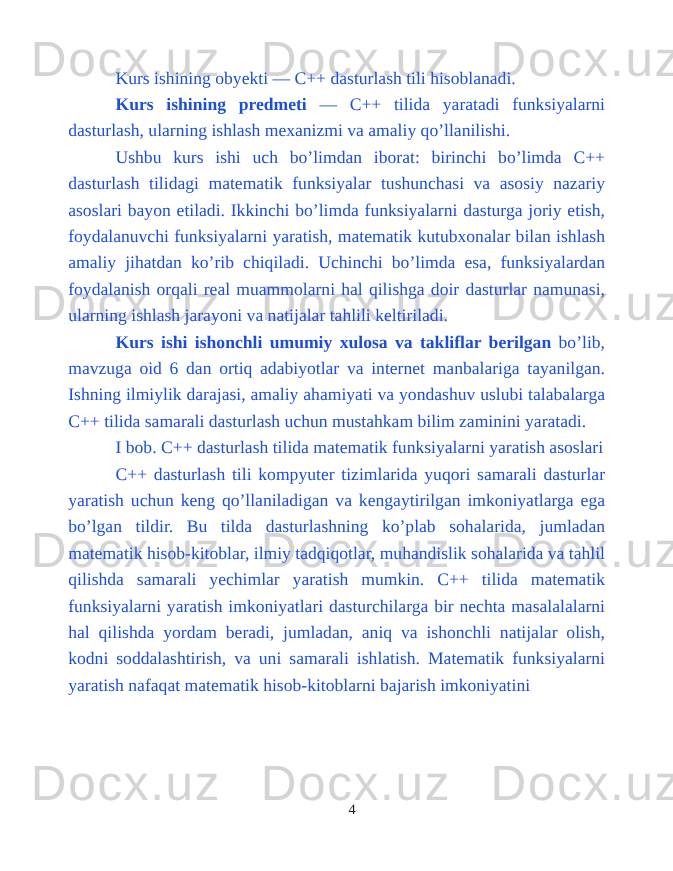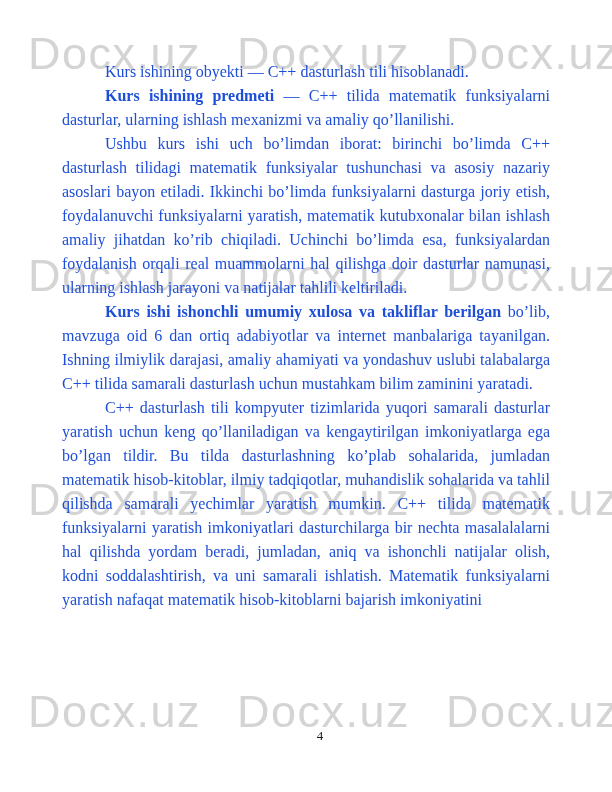--- a/index.html
+++ b/index.html
@@ -81,26 +81,27 @@
   <div class="wm r3 c2">Docx.uz</div>
   <div class="wm r3 c3">Docx.uz</div>
   <div class="wm r4 c1">Docx.uz</div>
   <div class="wm r4 c2">Docx.uz</div>
   <div class="wm r4 c3">Docx.uz</div>
 </div>
 
 <div class="content">
   <p><span>Kurs ishining obyekti — C++ dasturlash tili hisoblanadi.</span></p>
 
-  <p><span class="b">Kurs ishining predmeti</span><span> — C++ tilida matematik funksiyalarni dasturlar, ularning ishlash mexanizmi va amaliy qo’llanilishi.</span></p>
+  <p><span class="b">Kurs ishining predmeti</span><span> — C++ tilida yaratadi funksiyalarni dasturlash, ularning ishlash mexanizmi va amaliy qo’llanilishi.</span></p>
 
   <p><span>Ushbu kurs ishi uch bo’limdan iborat: birinchi bo’limda C++ dasturlash tilidagi matematik funksiyalar tushunchasi va asosiy nazariy asoslari bayon etiladi. Ikkinchi bo’limda funksiyalarni dasturga joriy etish, foydalanuvchi funksiyalarni yaratish, matematik kutubxonalar bilan ishlash amaliy jihatdan ko’rib chiqiladi. Uchinchi bo’limda esa, funksiyalardan foydalanish orqali real muammolarni hal qilishga doir dasturlar namunasi, ularning ishlash jarayoni va natijalar tahlili keltiriladi.</span></p>
 
   <p><span class="b">Kurs ishi ishonchli umumiy xulosa va takliflar berilgan</span><span> bo’lib, mavzuga oid 6 dan ortiq adabiyotlar va internet manbalariga tayanilgan. Ishning ilmiylik darajasi, amaliy ahamiyati va yondashuv uslubi talabalarga C++ tilida samarali dasturlash uchun mustahkam bilim zaminini yaratadi.</span></p>
 
+  <p><span>I bob. C++ dasturlash tilida matematik funksiyalarni yaratish asoslari</span></p>
 
 
   <p><span>C++ dasturlash tili kompyuter tizimlarida yuqori samarali dasturlar yaratish uchun keng qo’llaniladigan va kengaytirilgan imkoniyatlarga ega bo’lgan tildir. Bu tilda dasturlashning ko’plab sohalarida, jumladan matematik hisob-kitoblar, ilmiy tadqiqotlar, muhandislik sohalarida va tahlil qilishda samarali yechimlar yaratish mumkin. C++ tilida matematik funksiyalarni yaratish imkoniyatlari dasturchilarga bir nechta masalalalarni hal qilishda yordam beradi, jumladan, aniq va ishonchli natijalar olish, kodni soddalashtirish, va uni samarali ishlatish. Matematik funksiyalarni yaratish nafaqat matematik hisob-kitoblarni bajarish imkoniyatini</span></p>
 </div>
 
 <div class="footer">
   <span>4</span>
 </div>
 
 </body></html>

